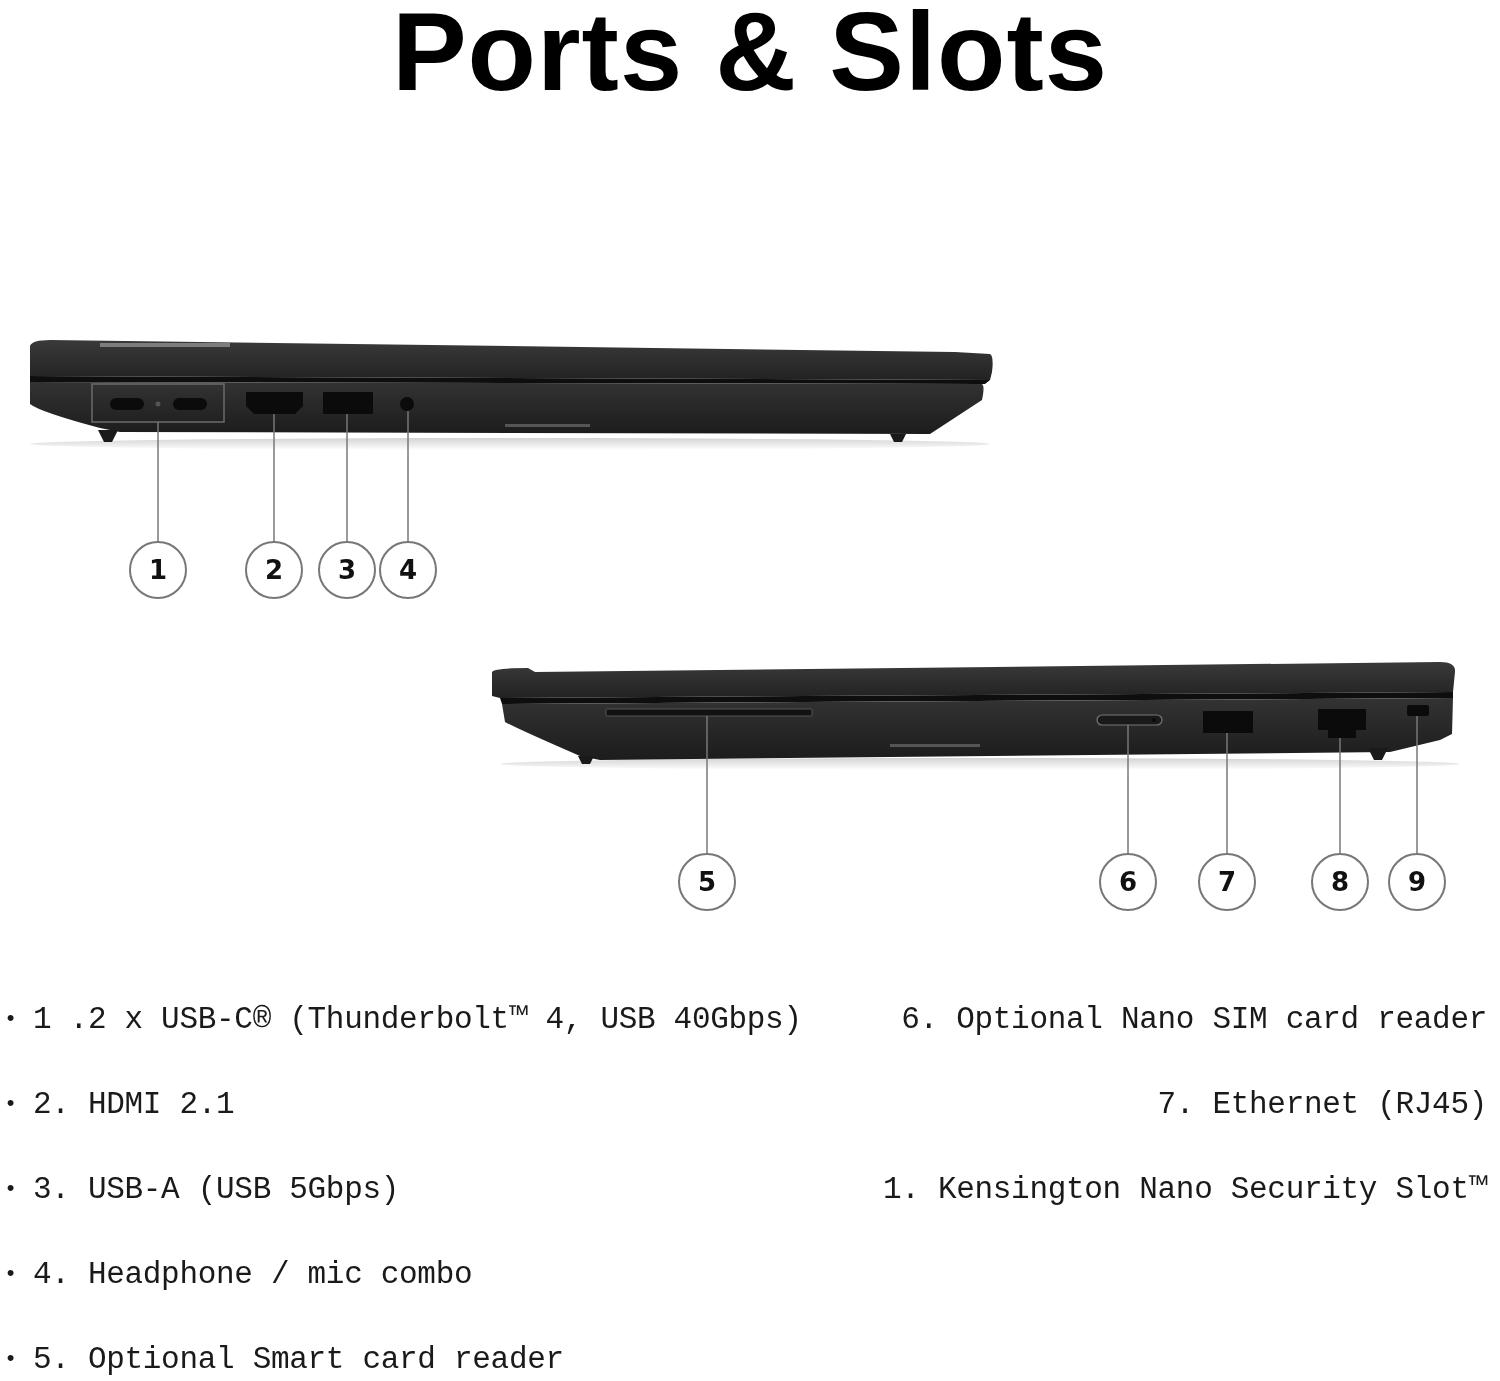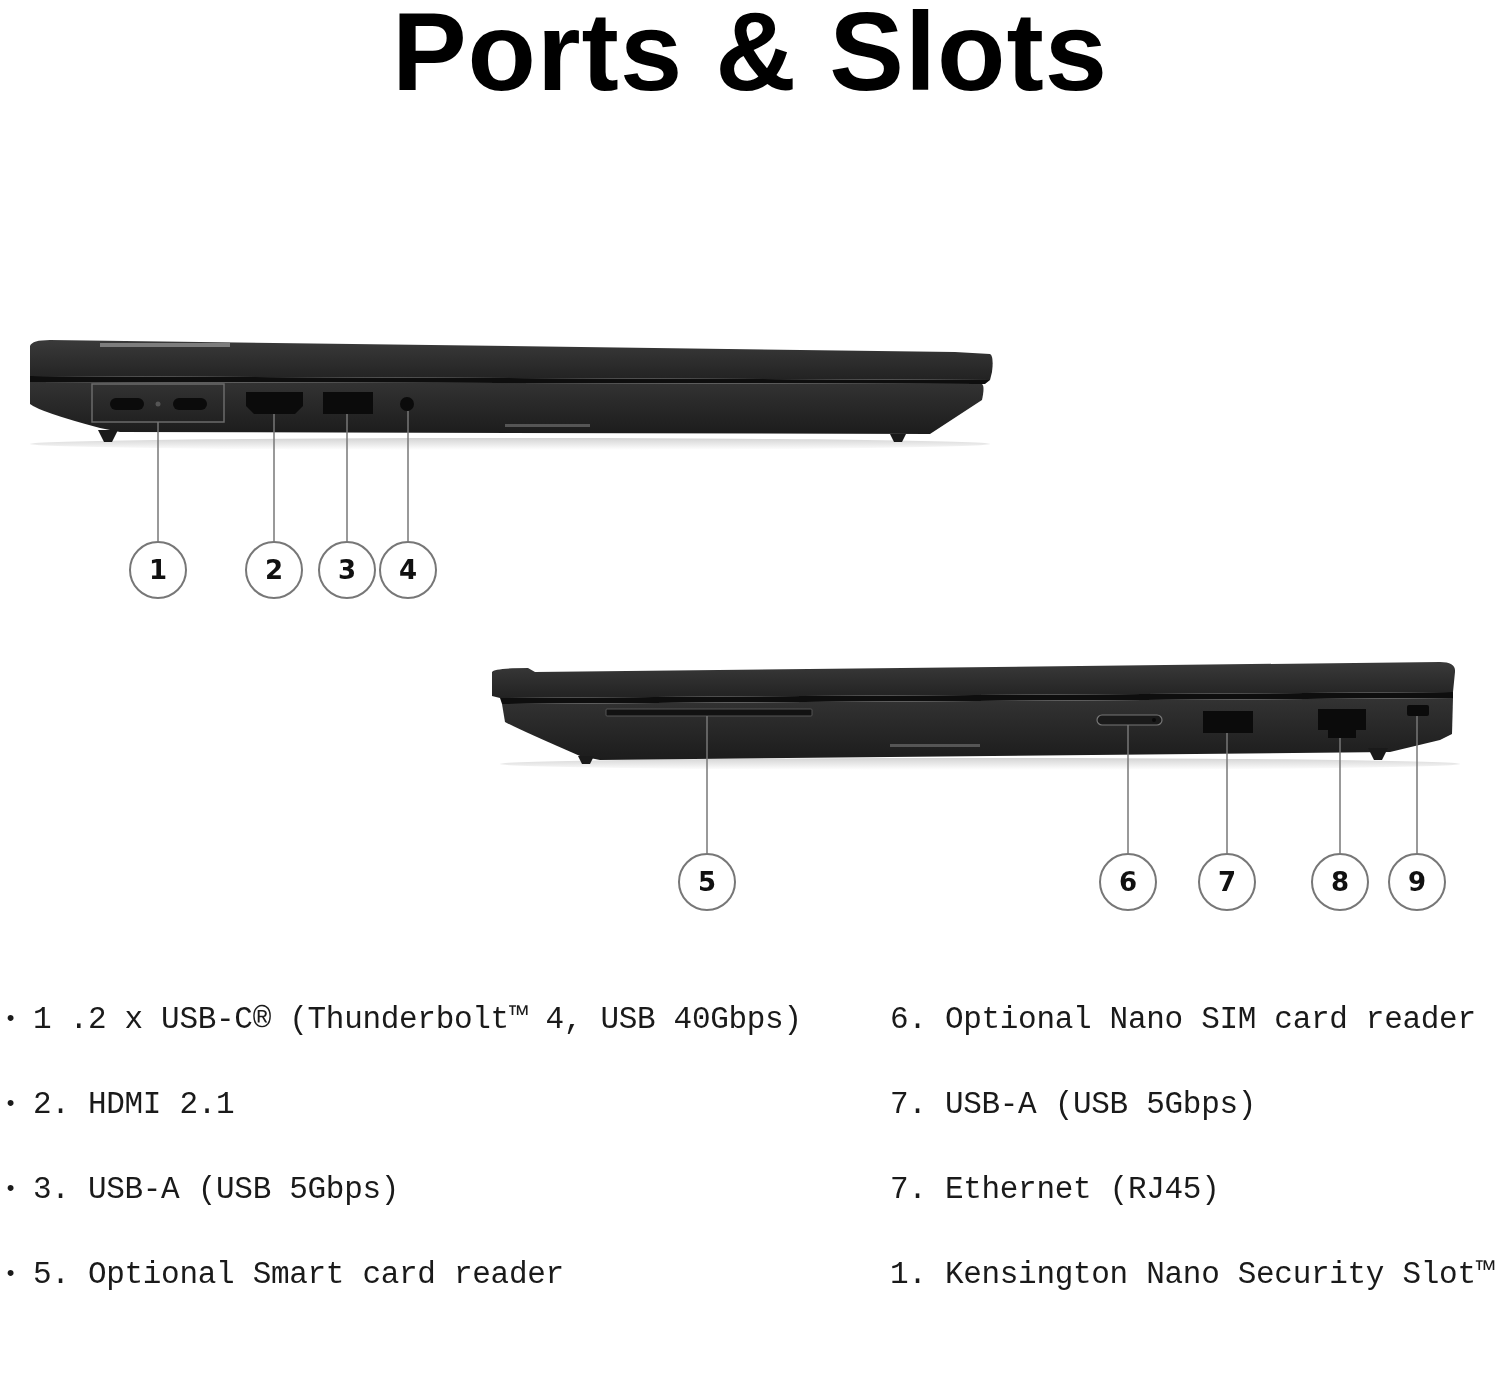--- a/index.html
+++ b/index.html
@@ -2,21 +2,21 @@
 <html><head>
 <meta charset="utf-8">
 <style>
   html, body { margin:0; padding:0; background:#ffffff; }
   body { width:1500px; height:1381px; position:relative; overflow:hidden; font-family:"DejaVu Sans", sans-serif; color:#111; }
   .title { position:absolute; left:0; top:-8px; width:1500px; text-align:center; font-family:"Liberation Sans", sans-serif; font-weight:bold; font-size:112px; letter-spacing:1px; color:#000; line-height:120px; }
   svg.diagram { position:absolute; left:0; top:0; }
   .callout-num { font-family:"DejaVu Sans", sans-serif; font-weight:bold; font-size:26px; fill:#111; }
   .list { position:absolute; font-family:"DejaVu Sans", sans-serif; font-size:31px; font-weight:normal; color:#1a1a1a; letter-spacing:-0.3px; }
   .list-left { left:0; top:996px; }
-  .list-right { right:6px; top:996px; }
+  .list-right { right:13px; top:996px; text-align:right; }
   .list-item { height:85px; line-height:48px; white-space:nowrap;font-family:Liberation Mono, monospace; }
   .bullet { display:inline-block; width:29px; text-align:left; padding-left:4px; font-size:22px; vertical-align:middle; }
 </style>
 </head>
 <body>
 
 <div class="title">Ports &amp; Slots</div>
 
 <svg class="diagram" width="1500" height="960" viewBox="0 0 1500 960">
   <defs>
@@ -139,22 +139,24 @@
   <div class="list-item">
     <span class="bullet">•</span><span>1 .2 x USB-C® (Thunderbolt™ 4, USB 40Gbps)</span>
   </div>
   <div class="list-item">
     <span class="bullet">•</span><span>2. HDMI 2.1</span>
   </div>
   <div class="list-item">
     <span class="bullet">•</span><span>3. USB-A (USB 5Gbps)</span>
   </div>
   <div class="list-item">
+    <span class="bullet">•</span><span>4. Headphone / mic combo</span>
+  </div>
+  <div class="list-item">
     <span class="bullet">•</span><span>5. Optional Smart card reader</span>
   </div>
 </div>
 
 <div class="list list-right">
   <div class="list-item">6. Optional Nano SIM card reader</div>
-  <div class="list-item">7. USB-A (USB 5Gbps)</div>
   <div class="list-item">7. Ethernet (RJ45)</div>
   <div class="list-item">1. Kensington Nano Security Slot™</div>
 </div>
 
 </body></html>

